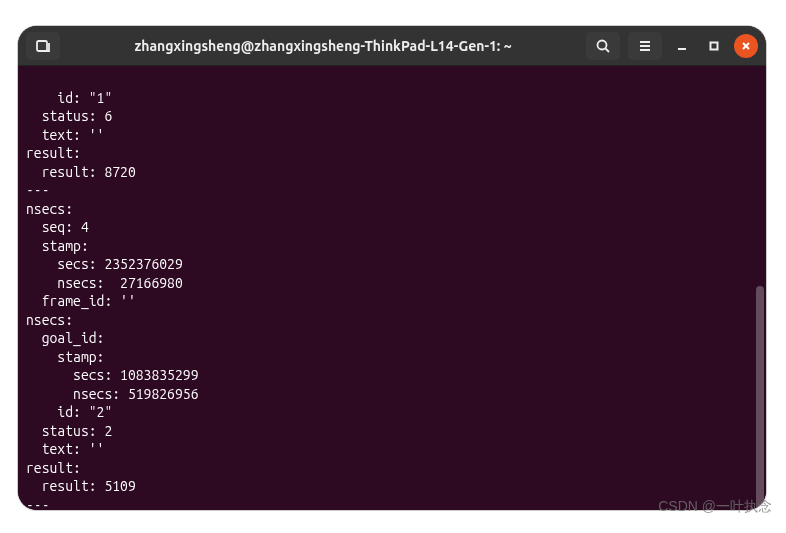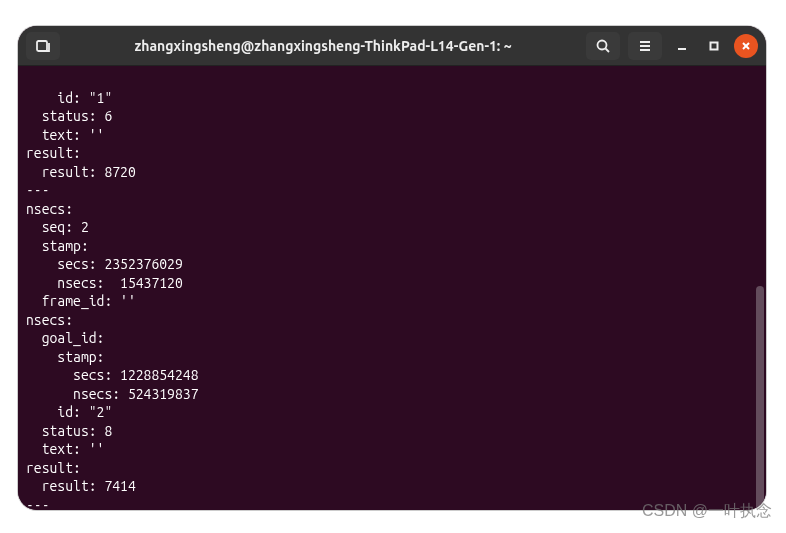--- a/index.html
+++ b/index.html
@@ -108,23 +108,23 @@
       right: 2px;
       top: 220px;
       width: 8px;
       height: 250px;
       background: rgba(200,200,200,0.35);
       border-radius: 4px;
     }
     .watermark {
       position: absolute;
       right: 14px;
-      bottom: 11px;
+      bottom: 17px;
       font-family: sans-serif;
-      font-size: 16px;
+      font-size: 14px;
       color: rgba(120,120,120,0.75);
     }
   </style>
 </head>
 <body>
 
 <div class="window">
 
   <div class="titlebar">
     <div class="titlebar-btn">
@@ -170,35 +170,35 @@
   </div>
 
   <div class="terminal-body">
 <span>    id: "1"</span>
 <span>  status: 6</span>
 <span>  text: ''</span>
 <span>result:</span>
 <span>  result: 8720</span>
 <span>---</span>
 <span>nsecs:</span>
-<span>  seq: 2</span>
+<span>  seq: 4</span>
 <span>  stamp:</span>
 <span>    secs: 2352376029</span>
-<span>    nsecs:  15437120</span>
+<span>    nsecs:  27166980</span>
 <span>  frame_id: ''</span>
 <span>nsecs:</span>
 <span>  goal_id:</span>
 <span>    stamp:</span>
-<span>      secs: 1228854248</span>
-<span>      nsecs: 524319837</span>
+<span>      secs: 1083835299</span>
+<span>      nsecs: 519826956</span>
 <span>    id: "2"</span>
-<span>  status: 8</span>
+<span>  status: 2</span>
 <span>  text: ''</span>
 <span>result:</span>
-<span>  result: 7414</span>
+<span>  result: 5109</span>
 <span>---</span>
 
     <div class="scrollbar"></div>
   </div>
 
 </div>
 
 <div class="watermark">CSDN @一叶执念</div>
 
 </body></html>

